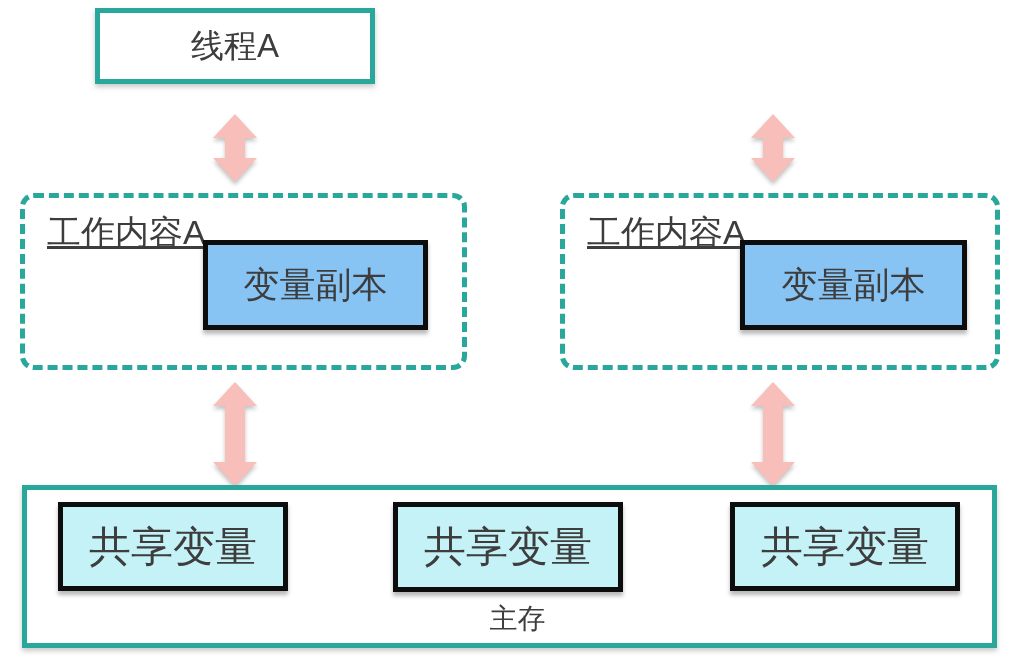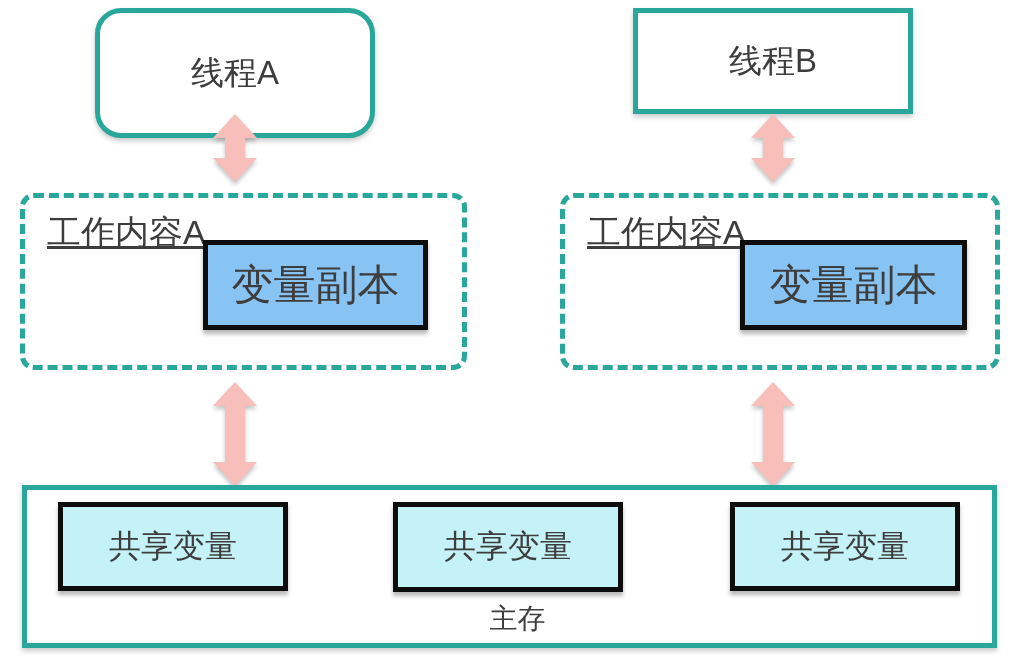--- a/index.html
+++ b/index.html
@@ -27,38 +27,35 @@
   }
   .black-box {
     border: 5px solid var(--box-border-black, #0d0d0d);
     box-shadow: 0 4px 4px rgba(100,100,100,0.45);
   }
   .copy-fill   { background: var(--copy-fill, #87c3f3); }
   .shared-fill { background: var(--shared-fill, #c4f2f7); }
 
   .thread-label  { font-size: 33px; }
   .working-label { font-size: 34px; position: absolute; top: 12px; left: 22px; text-decoration: underline; }
-  .copy-label    { font-size: 42px; }
-  .shared-label  { font-size: 32px; }
+  .copy-label    { font-size: 36px; }
+  .shared-label  { font-size: 42px; }
   .mainmem-label { font-size: 28px; text-align: center; padding-left: 16px; }
 
   .arrow-svg { position: absolute; filter: drop-shadow(0 3px 2px rgba(120,120,120,0.45)); }
 </style>
 </head>
 <body>
 
 <div class="canvas">
 
-  <div class="abs solid-teal center" style="left:95px; top:8px; width:280px; height:130px;border-radius:26px;">
+  <div class="abs solid-teal center" style="left:95px; top:8px; width:280px; height:76px;">
     <span class="thread-label">线程A</span>
   </div>
 
-  <div class="abs solid-teal center" style="left:633px; top:8px; width:280px; height:106px;">
-    <span class="thread-label">线程B</span>
-  </div>
 
   <svg class="arrow-svg" style="left:213px; top:114px;" width="44" height="68" viewBox="0 0 44 68">
     <polygon points="22,0 0,24 12,24 12,44 0,44 22,68 44,44 32,44 32,24 44,24" fill="#f7beba"></polygon>
   </svg>
 
   <svg class="arrow-svg" style="left:751px; top:114px;" width="44" height="68" viewBox="0 0 44 68">
     <polygon points="22,0 0,24 12,24 12,44 0,44 22,68 44,44 32,44 32,24 44,24" fill="#f7beba"></polygon>
   </svg>
 
   <div class="abs dashed-teal" style="left:20px; top:193px; width:447px; height:177px;">

